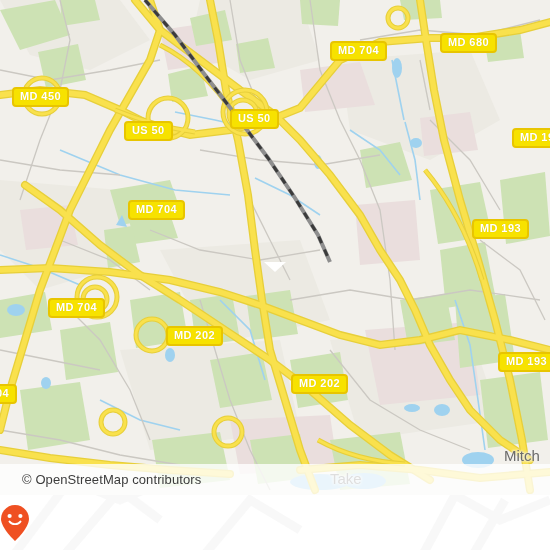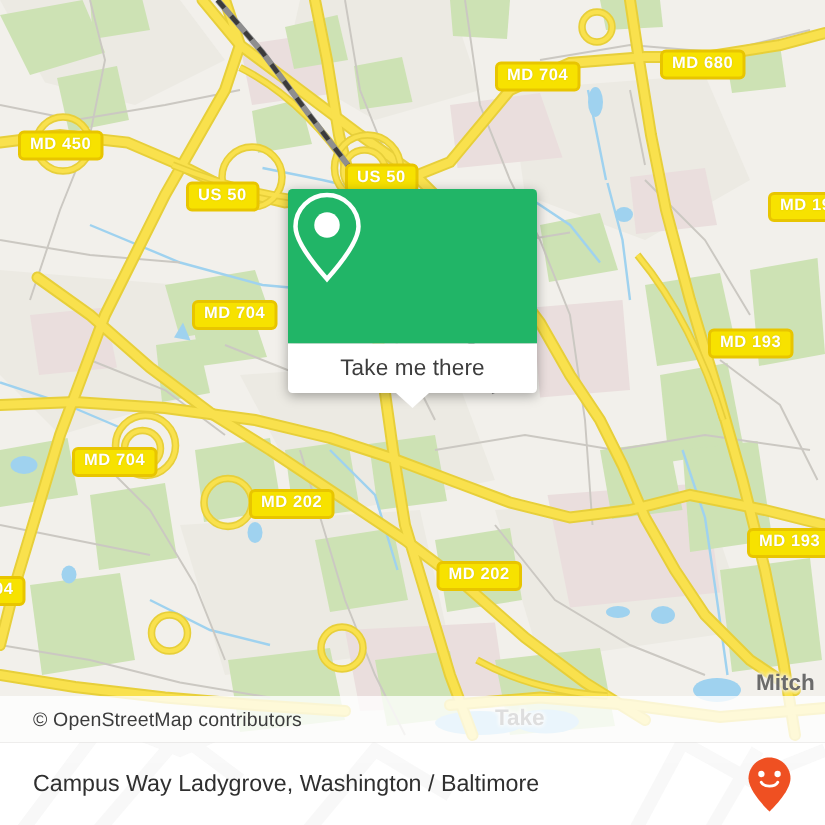--- a/index.html
+++ b/index.html
@@ -31,21 +31,20 @@
     box-sizing:border-box;
   }
 
   
   .place{
     position:absolute;
     color:#6b6b6b;
     font-size:15px;
     white-space:nowrap;
     text-shadow:0 0 3px #f4f2ee,0 0 3px #f4f2ee,0 0 3px #f4f2ee;
-    font-weight:bold;
   }
 
   
   .callout{position:absolute;left:192px;top:126px;width:166px;filter:drop-shadow(0 2px 4px rgba(0,0,0,.33));}
   .callout-top{
     height:103px;background:#21b567;
     border-radius:3px 3px 0 0;
     display:flex;align-items:center;justify-content:center;
   }
   .callout-bottom{
@@ -277,49 +276,37 @@
         <div class="shield" style="left: 498px; top: 352px;">MD 193</div>
         <div class="shield" style="left: 291px; top: 374px;">MD 202</div>
         <div class="shield" style="left: -12px; top: 384px;">04</div>
       </div>
 
     <div id="places">
         <div class="place" style="left: 330px; top: 470px;">Take</div>
         <div class="place" style="left: 504px; top: 447px;">Mitch</div>
       </div>
 
-    <div class="callout">
-      <div class="callout-top">
-        <svg width="52" height="64" viewBox="0 0 52 64">
-          <path d="M26 4 C14.4 4 5 13.4 5 25 C5 35 18 51 26 60 C34 51 47 35 47 25 C47 13.4 37.6 4 26 4 Z" fill="none" stroke="#ffffff" stroke-width="3"></path>
-          <circle cx="26" cy="24" r="8.5" fill="#ffffff"></circle>
-        </svg>
-      </div>
-      <div class="callout-bottom">
-        <span class="callout-label">Take me there</span>
-      </div>
-    </div>
     <div class="callout-tail"></div>
 
     <div class="attrib">
       <span class="attrib-text">© OpenStreetMap contributors</span>
     </div>
   </div>
 
   <div class="footer">
     <svg class="footer-wm" width="550" height="550" viewBox="0 0 550 550">
       <g stroke="#8a8a8a" stroke-width="9" fill="none">
         <path d="M10,560 L70,480 L120,500 L190,470"></path>
         <path d="M60,560 L120,490 L160,520"></path>
         <path d="M200,560 L250,500 L300,530"></path>
         <path d="M420,560 L455,495 L500,520 L550,500"></path>
         <path d="M470,560 L505,500"></path>
       </g>
     </svg>
-    <div class="footer-title">Campus Way Ladygrove, Washington / Baltimore</div>
     <div class="footer-logo">
       <svg width="30" height="38" viewBox="0 0 30 38">
         <path d="M15 1 C7.3 1 1 7.3 1 15 C1 24 15 37 15 37 C15 37 29 24 29 15 C29 7.3 22.7 1 15 1 Z" fill="#ef5022"></path>
         <circle cx="9.6" cy="12" r="2.1" fill="#ffffff"></circle>
         <circle cx="20.4" cy="12" r="2.1" fill="#ffffff"></circle>
         <path d="M9.5 17.5 C11.5 21 18.5 21 20.5 17.5" stroke="#ffffff" stroke-width="1.9" fill="none" stroke-linecap="round"></path>
       </svg>
     </div>
   </div>
 

